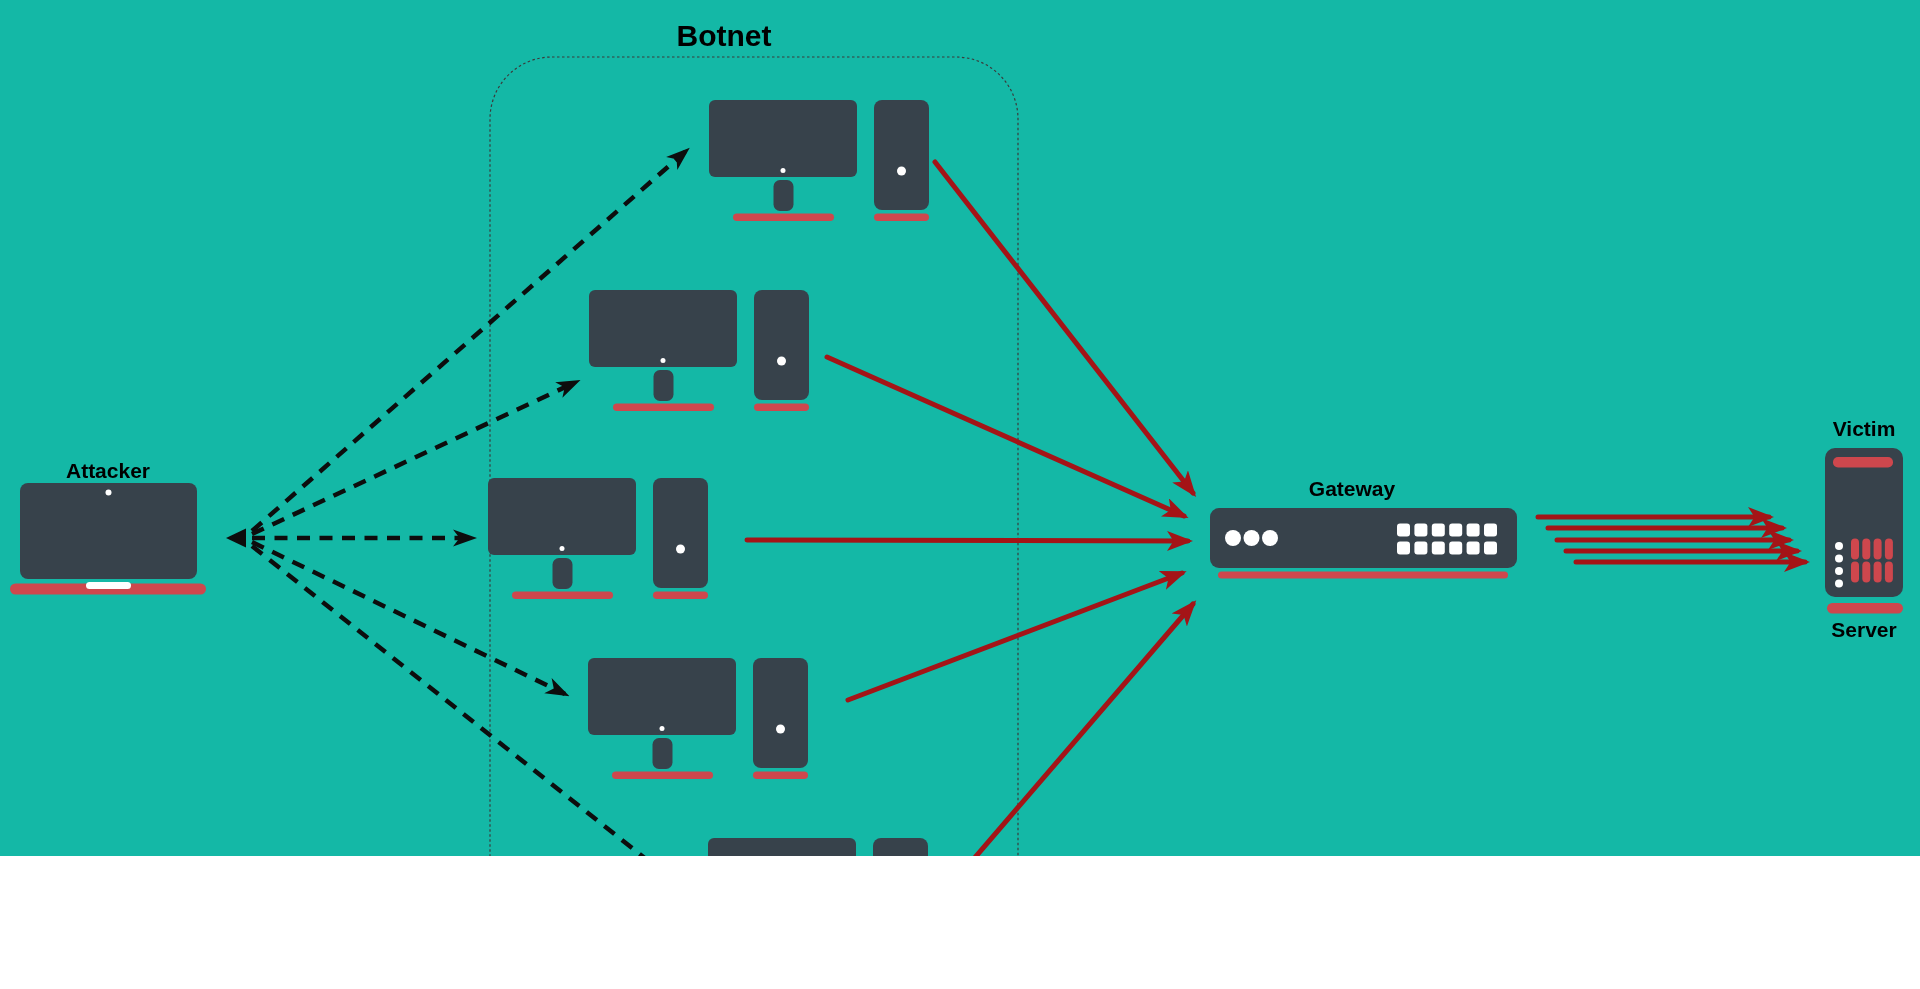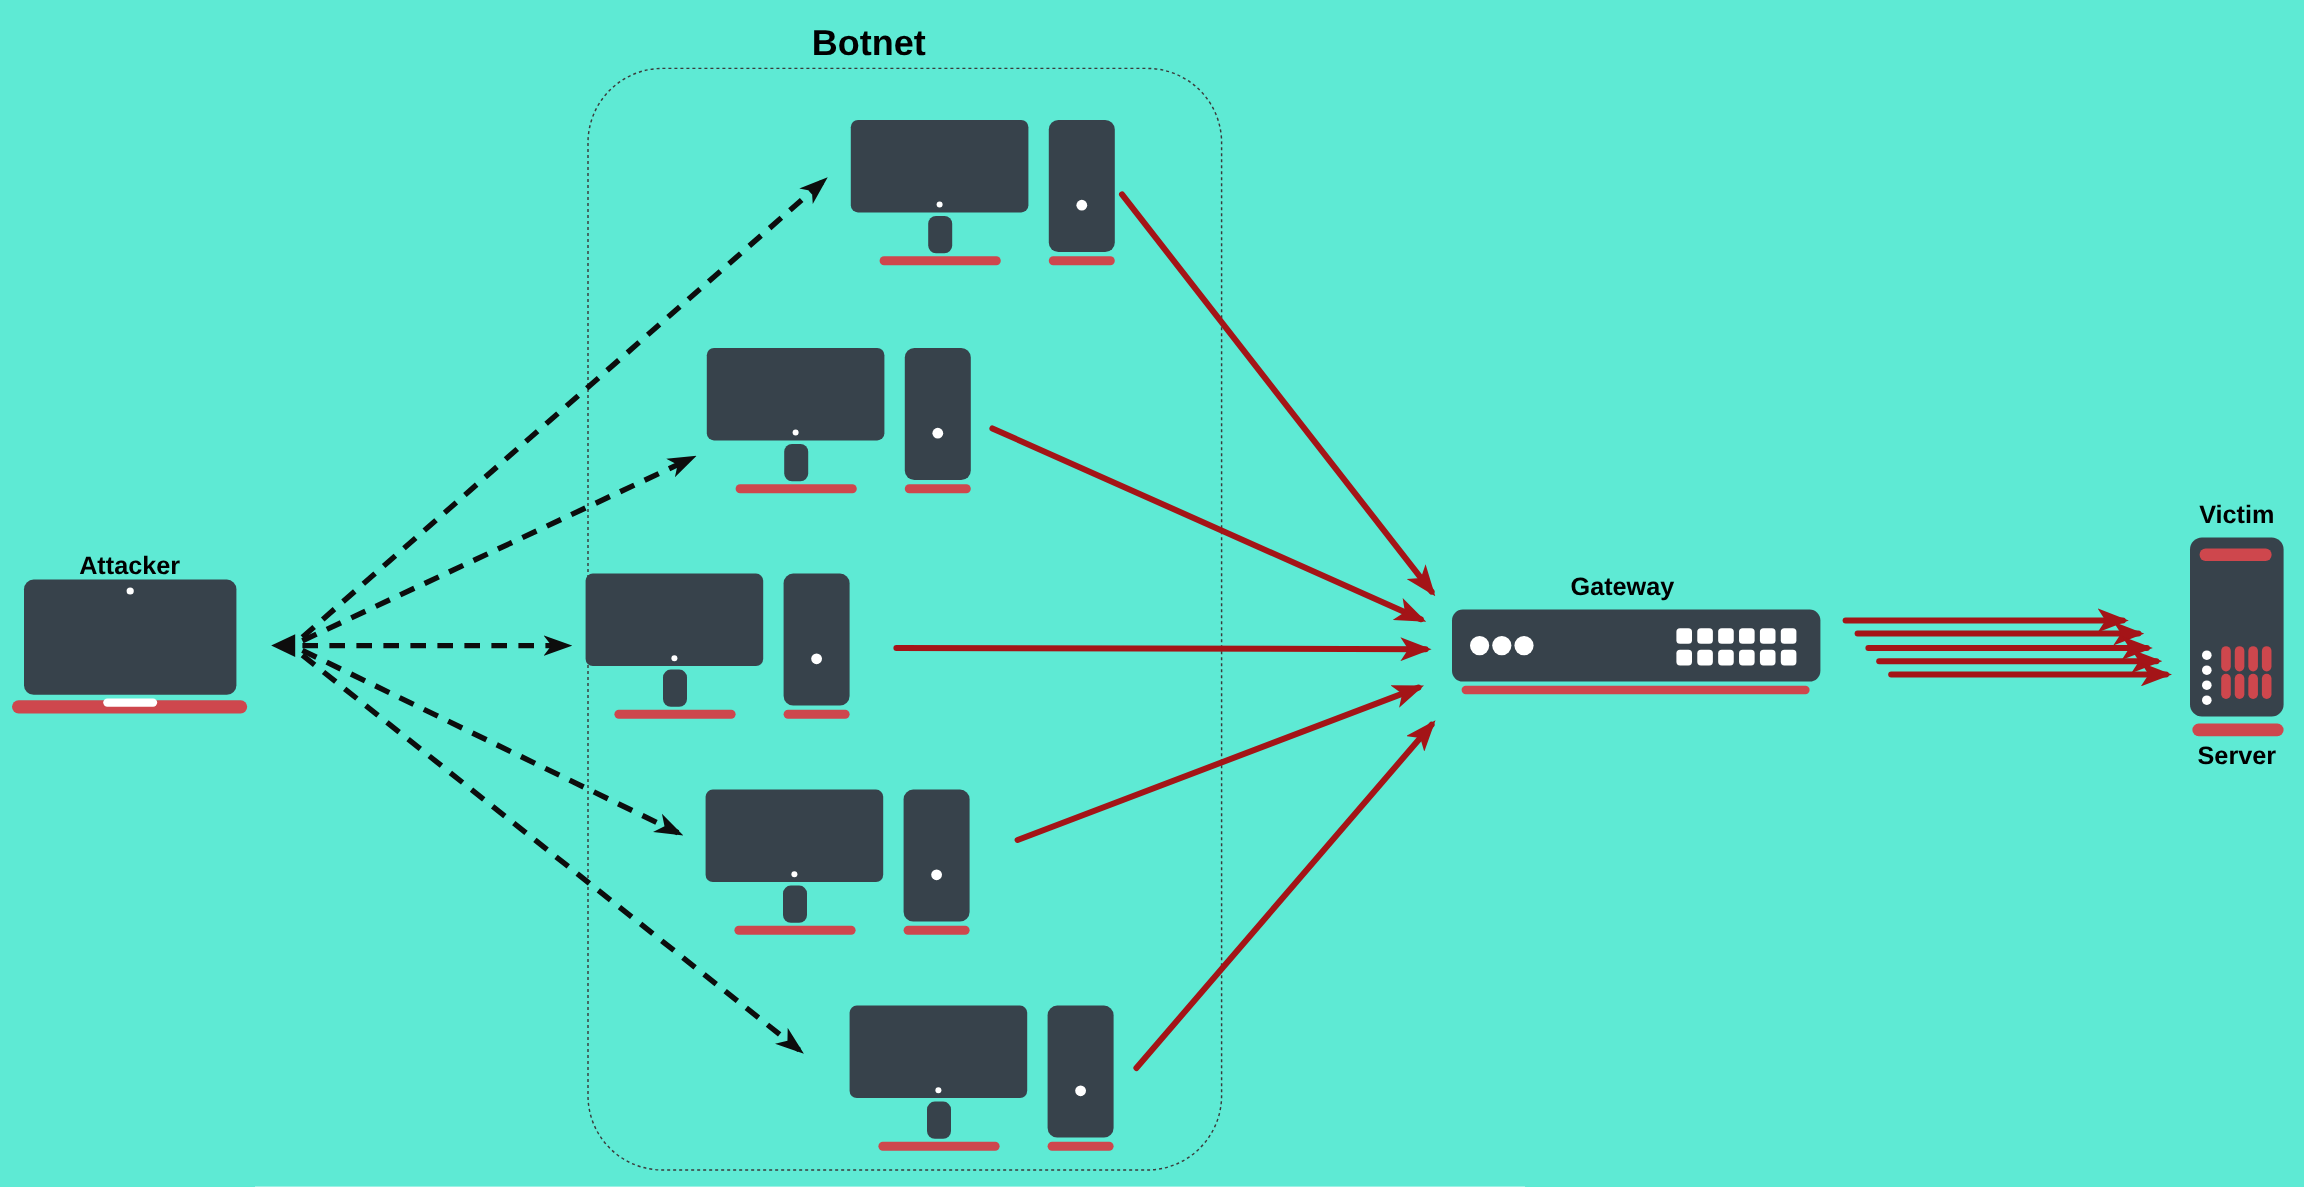--- a/index.html
+++ b/index.html
@@ -1,16 +1,16 @@
 <!DOCTYPE html>
 <html><head>
 <meta charset="utf-8">
 <style>
   html,body{margin:0;padding:0;background:#fff;}
-  .stage{position:relative;width:1920px;height:989px;background:#5eead4;overflow:hidden;
+  .stage{position:relative;width:1920px;height:856px;background:#14b8a6;overflow:hidden;
          font-family:"Liberation Sans",sans-serif;}
   svg{display:block}
   .slate{fill:#37424B}
   .red{fill:#CE474D}
   .dred-stroke{stroke:#A41417;stroke-width:5;fill:none;stroke-linecap:round}
   .blk-dash{stroke:#0D0D0D;stroke-width:4.5;fill:none;stroke-dasharray:13 9.5;stroke-linecap:butt}
   .node-label{font-weight:700;font-size:21px;fill:#000;text-anchor:middle;}
   .zone-label{font-weight:700;font-size:30px;fill:#000;text-anchor:middle;}
   .zone-border{fill:none;stroke:#3B3B3B;stroke-width:1.2;stroke-dasharray:2.5 2.5}
   .white{fill:#fff}

